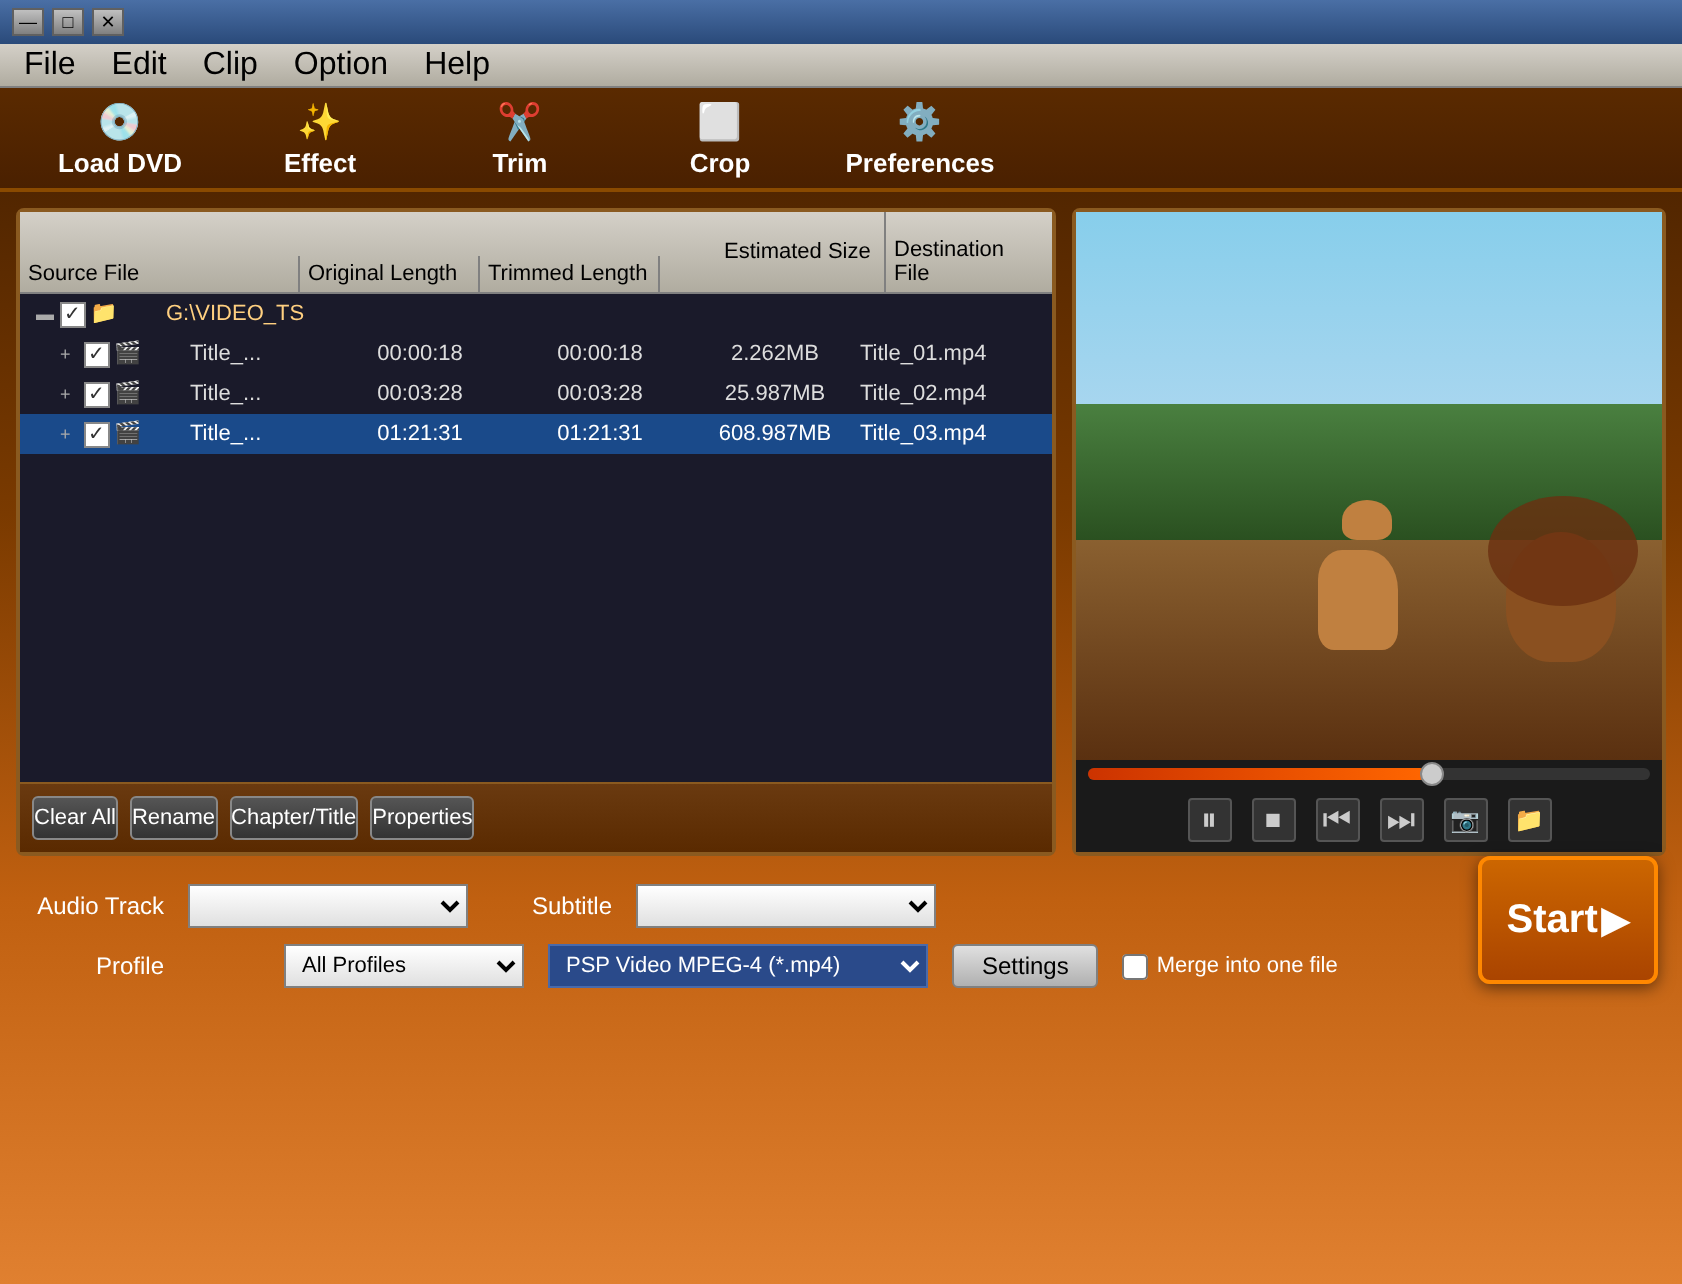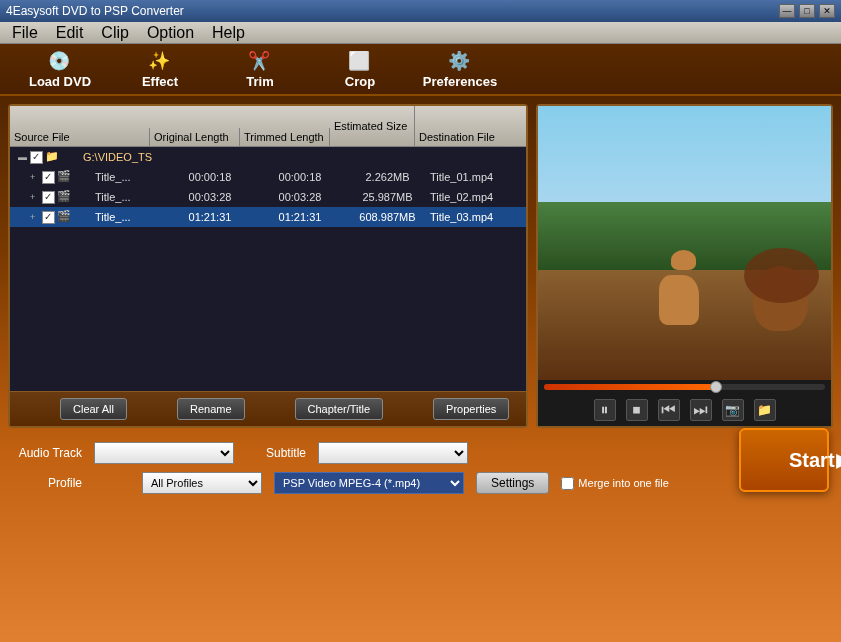--- a/index.html
+++ b/index.html
@@ -97,21 +97,21 @@
       display: flex;
       background: linear-gradient(180deg, #d4d0c8, #b0aca0);
       border-bottom: 1px solid #808080;
       color: #000;
       font-size: 11px;
       align-items: flex-end;
     }
     .col-source { width: 140px; padding: 3px 4px; border-right: 1px solid #808080; }
     .col-orig { width: 90px; padding: 3px 4px; border-right: 1px solid #808080; }
     .col-trim { width: 90px; padding: 3px 4px; border-right: 1px solid #808080; }
-    .col-est { width: 85px; padding: 14px 4px; border-right: 1px solid #808080; }
+    .col-est { width: 85px; padding: 14px 4px; border-right: 1px solid #808080; margin-left: 28px; }
     .col-dest { flex: 1; padding: 3px 4px; }
 
     .file-tree {
       flex: 1;
       overflow: hidden;
       color: #ddd;
       font-size: 11px;
     }
     .tree-row {
       display: flex;
@@ -144,28 +144,27 @@
 
     
     .file-panel-buttons {
       display: flex;
       gap: 6px;
       padding: 6px;
       background: linear-gradient(180deg, #6a3a10, #5a2a00);
       border-top: 1px solid #8a5a20;
     }
     .action-btn {
-      padding: 4px 12px;
+      padding: 4px 0;
       background: linear-gradient(180deg, #555, #333);
       border: 1px solid #888;
       border-radius: 3px;
       color: #fff;
       font-size: 11px;
       cursor: pointer;
-      margin-left: 44px;
     }
 
     
     .preview-panel {
       flex: 1;
       background: #000;
       border: 2px solid #8a5a20;
       border-radius: 4px;
       display: flex;
       flex-direction: column;
@@ -323,23 +322,23 @@
       height: 64px;
       background: linear-gradient(180deg, #cc6600, #aa4400);
       border: 2px solid #ff8800;
       border-radius: 6px;
       color: #fff;
       font-size: 20px;
       font-weight: bold;
       cursor: pointer;
       display: flex;
       align-items: center;
+      justify-content: center;
       gap: 2px;
       box-shadow: 0 2px 8px rgba(0,0,0,0.5);
-      padding-left: 48px;
     }
 
     .bottom-wrapper {
       position: relative;
     }
 
     .checkbox-square {
       display: inline-block;
       width: 13px; height: 13px;
       border: 1px solid #888;
@@ -354,21 +353,20 @@
       color: #333;
       position: absolute;
       top: -1px;
       left: 1px;
     }
   </style>
 </head>
 <body>
 
 <div class="titlebar">
-  <span class="titlebar-title">4Easysoft DVD to PSP Converter</span>
   <div class="titlebar-controls">
     <div class="titlebar-btn">—</div>
     <div class="titlebar-btn">□</div>
     <div class="titlebar-btn">✕</div>
   </div>
 </div>
 
 <div class="menubar">
   <div class="menu-item">File</div>
   <div class="menu-item">Edit</div>

